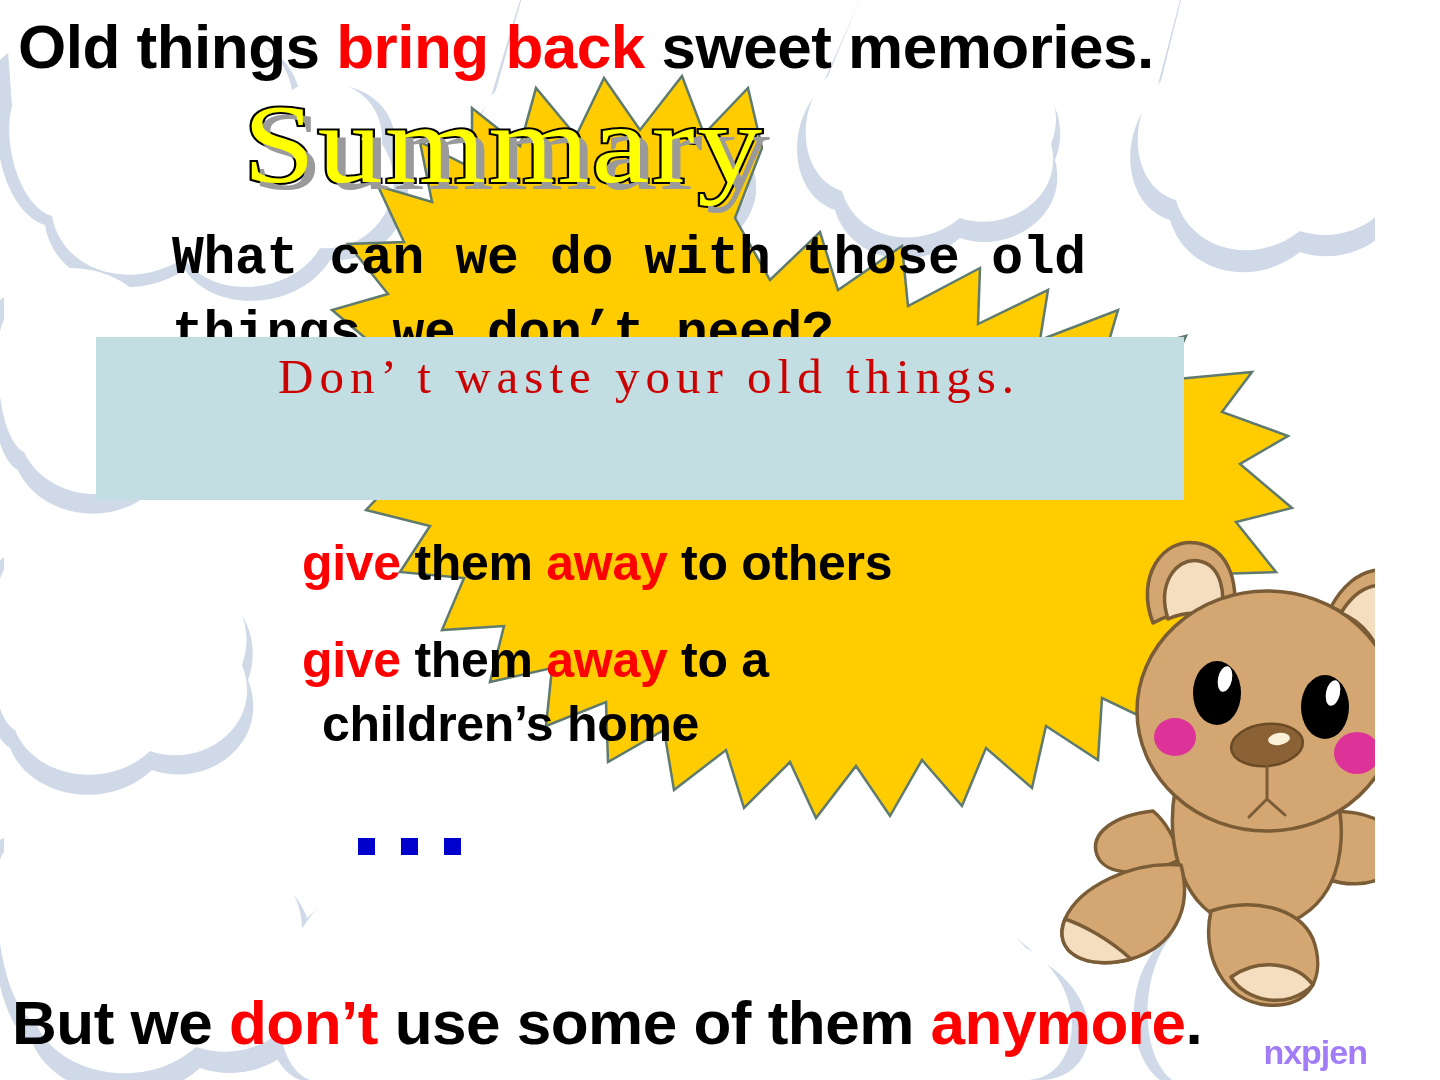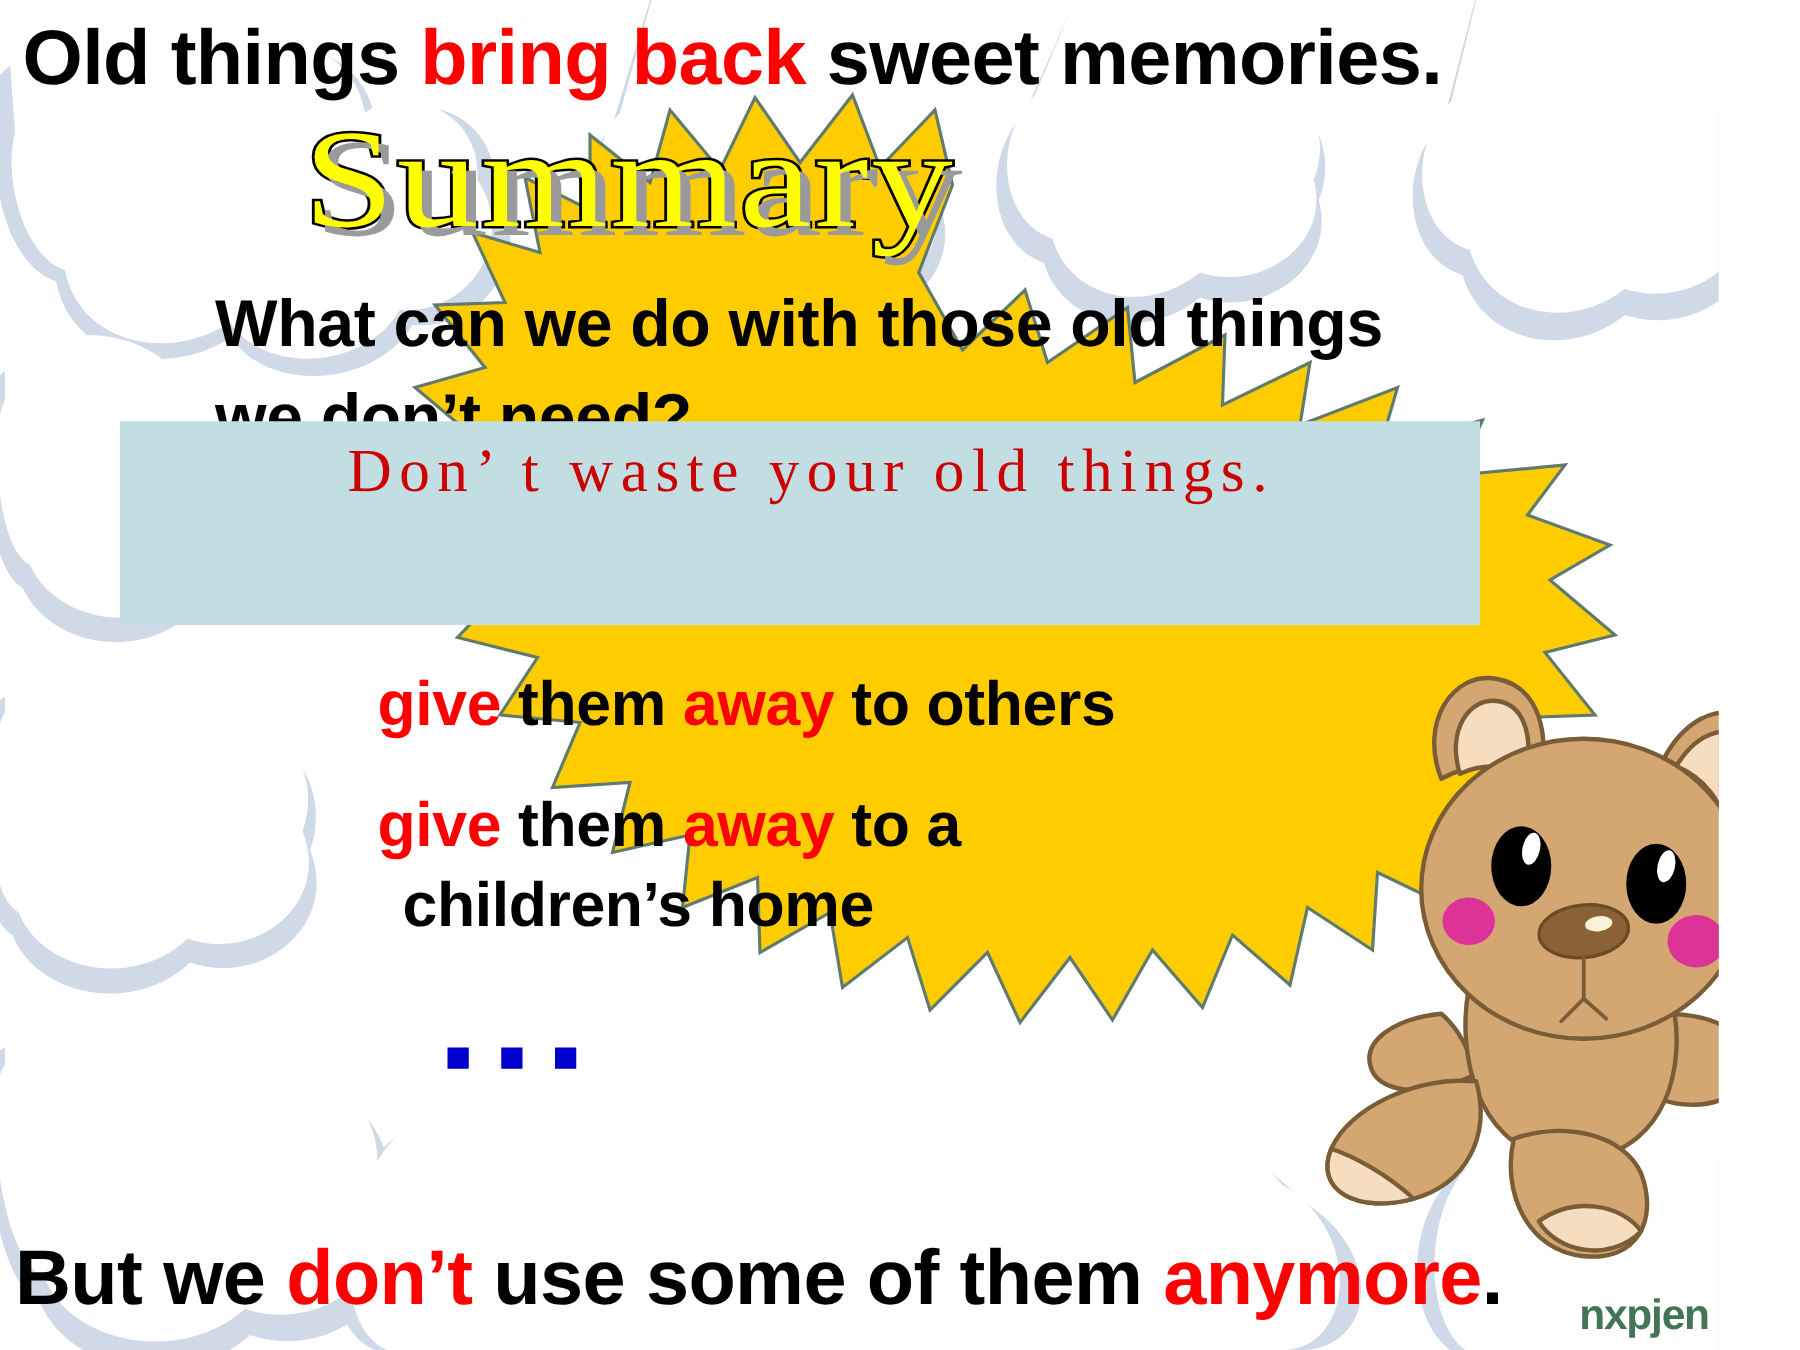--- a/index.html
+++ b/index.html
@@ -96,21 +96,21 @@
     transform-origin: left top;
   }
 
   
   #burst-question {
     position: absolute;
     left: 172px;
     top: 222px;
     width: 950px;
     z-index: 6;
-    font-family: Liberation Sans, sans-serif;
+    font-family: Liberation Mono, monospace;
     font-weight: bold;
     font-size: 53px;
     line-height: 75px;
     color: #000000;
     letter-spacing: -0.3px;
   }
 
   
   #callout-box {
     position: absolute;
@@ -165,21 +165,21 @@
 
   
   #watermark {
     position: absolute;
     right: 8px;
     bottom: 8px;
     z-index: 6;
     font-family: "Liberation Sans", sans-serif;
     font-weight: bold;
     font-size: 34px;
-    color: #14532d;
+    color: #8b5cf6;
     opacity: 0.8;
     letter-spacing: -1px;
     white-space: nowrap;
     margin-top: 48px;
   }
 </style>
 </head>
 <body>
 
 <div id="slide">

